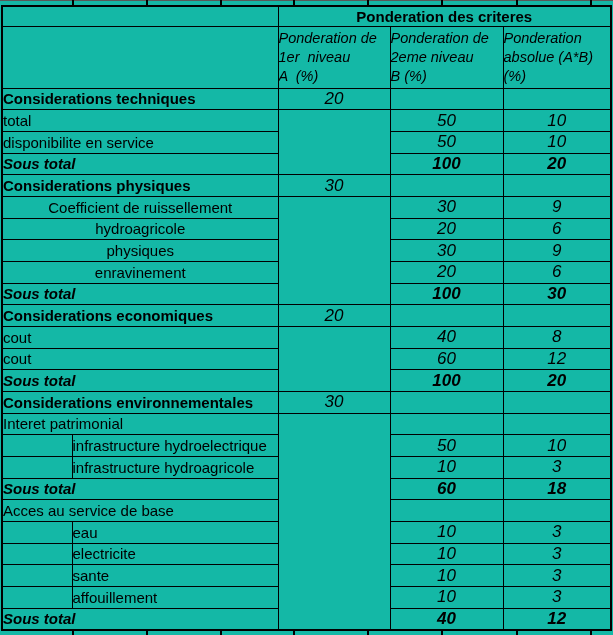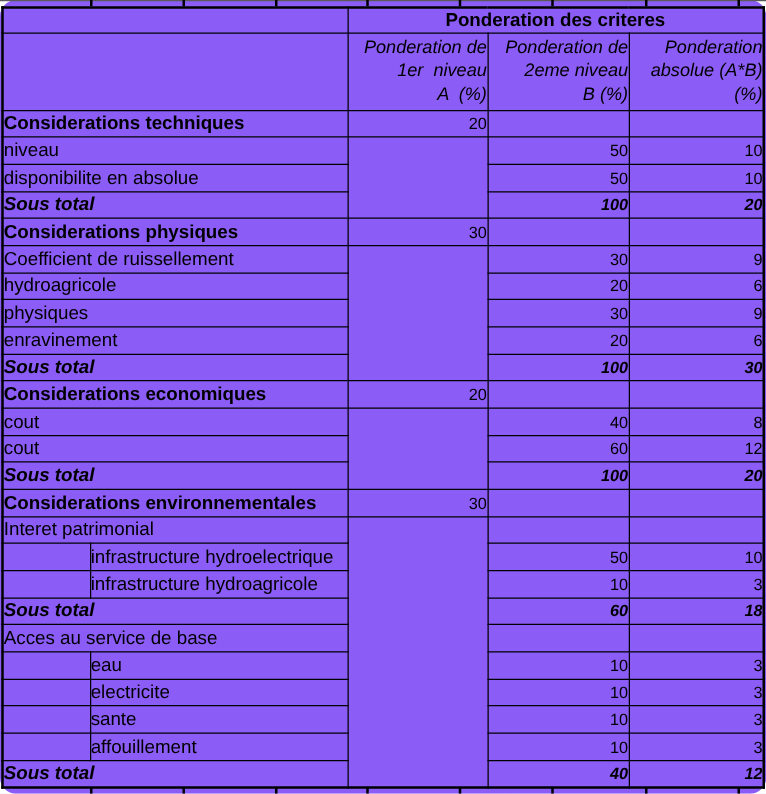--- a/index.html
+++ b/index.html
@@ -1,43 +1,43 @@
 <!DOCTYPE html>
 <html><head>
 <meta charset="utf-8">
 <style>
   html,body { margin:0; padding:0; background:#ffffff; }
   .canvas {
-    position:relative; width:613px; height:635px; background:#8b5cf6;
-    font-family:"Liberation Sans", sans-serif; color:#000;border-radius:13px;
+    position:relative; width:613px; height:635px; background:#14b8a6;
+    font-family:"Liberation Sans", sans-serif; color:#000;
   }
   
   .topline { position:absolute; top:0; left:0; width:613px; height:1px; background:#5a5a5a; }
   .tick-top { position:absolute; top:0; width:2px; height:5px; background:#000; }
   .tick-bot { position:absolute; top:630px; width:2px; height:5px; background:#000; }
 
   table.wtable {
     position:absolute; left:1px; top:5px; width:609px;
     border-collapse:collapse; table-layout:fixed;
     border:2px solid #000;
   }
   .wtable td { border:1px solid #000; padding:0; overflow:hidden; vertical-align:middle; }
   tr.h1 { height:20px; }
   tr.h2 { height:62px; }
   tr.br { height:21.68px;margin-top:44px; }
 
   .hdr-title { font-weight:bold; text-align:center; font-size:15px; }
-  .hdr { font-style:italic; text-align:right; font-size:14.5px; line-height:19px; white-space:pre-wrap; }
+  .hdr { font-style:italic; text-align:left; font-size:14.5px; line-height:19px; white-space:pre-wrap; }
 
   .lbl { text-align:left; padding:0 3px; font-size:15px; white-space:nowrap; }
   .bold { font-weight:bold; }
   .it   { }
   .st   { font-weight:bold; font-style:italic; }
-  .ctr  { text-align:left; }
-  .num  { text-align:right; padding:0 4px; font-size:13px; white-space:nowrap; }
+  .ctr  { text-align:center; }
+  .num  { text-align:center; padding:0 4px; font-size:17px; white-space:nowrap;font-style:italic; }
 </style>
 </head>
 <body>
 
 <div class="canvas">
 
   <div class="topline"></div>
   <div>
     <div class="tick-top" style="left:72px"></div>
     <div class="tick-top" style="left:146px"></div>
@@ -75,27 +75,27 @@
 (%)</td>
       </tr>
 
       <tr class="br">
         <td colspan="2" class="lbl bold">Considerations techniques</td>
         <td class="num">20</td>
         <td class="num"></td>
         <td class="num"></td>
       </tr>
       <tr class="br">
-        <td colspan="2" class="lbl">niveau</td>
+        <td colspan="2" class="lbl">total</td>
         <td rowspan="3"></td>
         <td class="num">50</td>
         <td class="num">10</td>
       </tr>
       <tr class="br">
-        <td colspan="2" class="lbl">disponibilite en absolue</td>
+        <td colspan="2" class="lbl">disponibilite en service</td>
         <td class="num">50</td>
         <td class="num">10</td>
       </tr>
       <tr class="br">
         <td colspan="2" class="lbl st">Sous total</td>
         <td class="num st">100</td>
         <td class="num st">20</td>
       </tr>
 
       <tr class="br">

